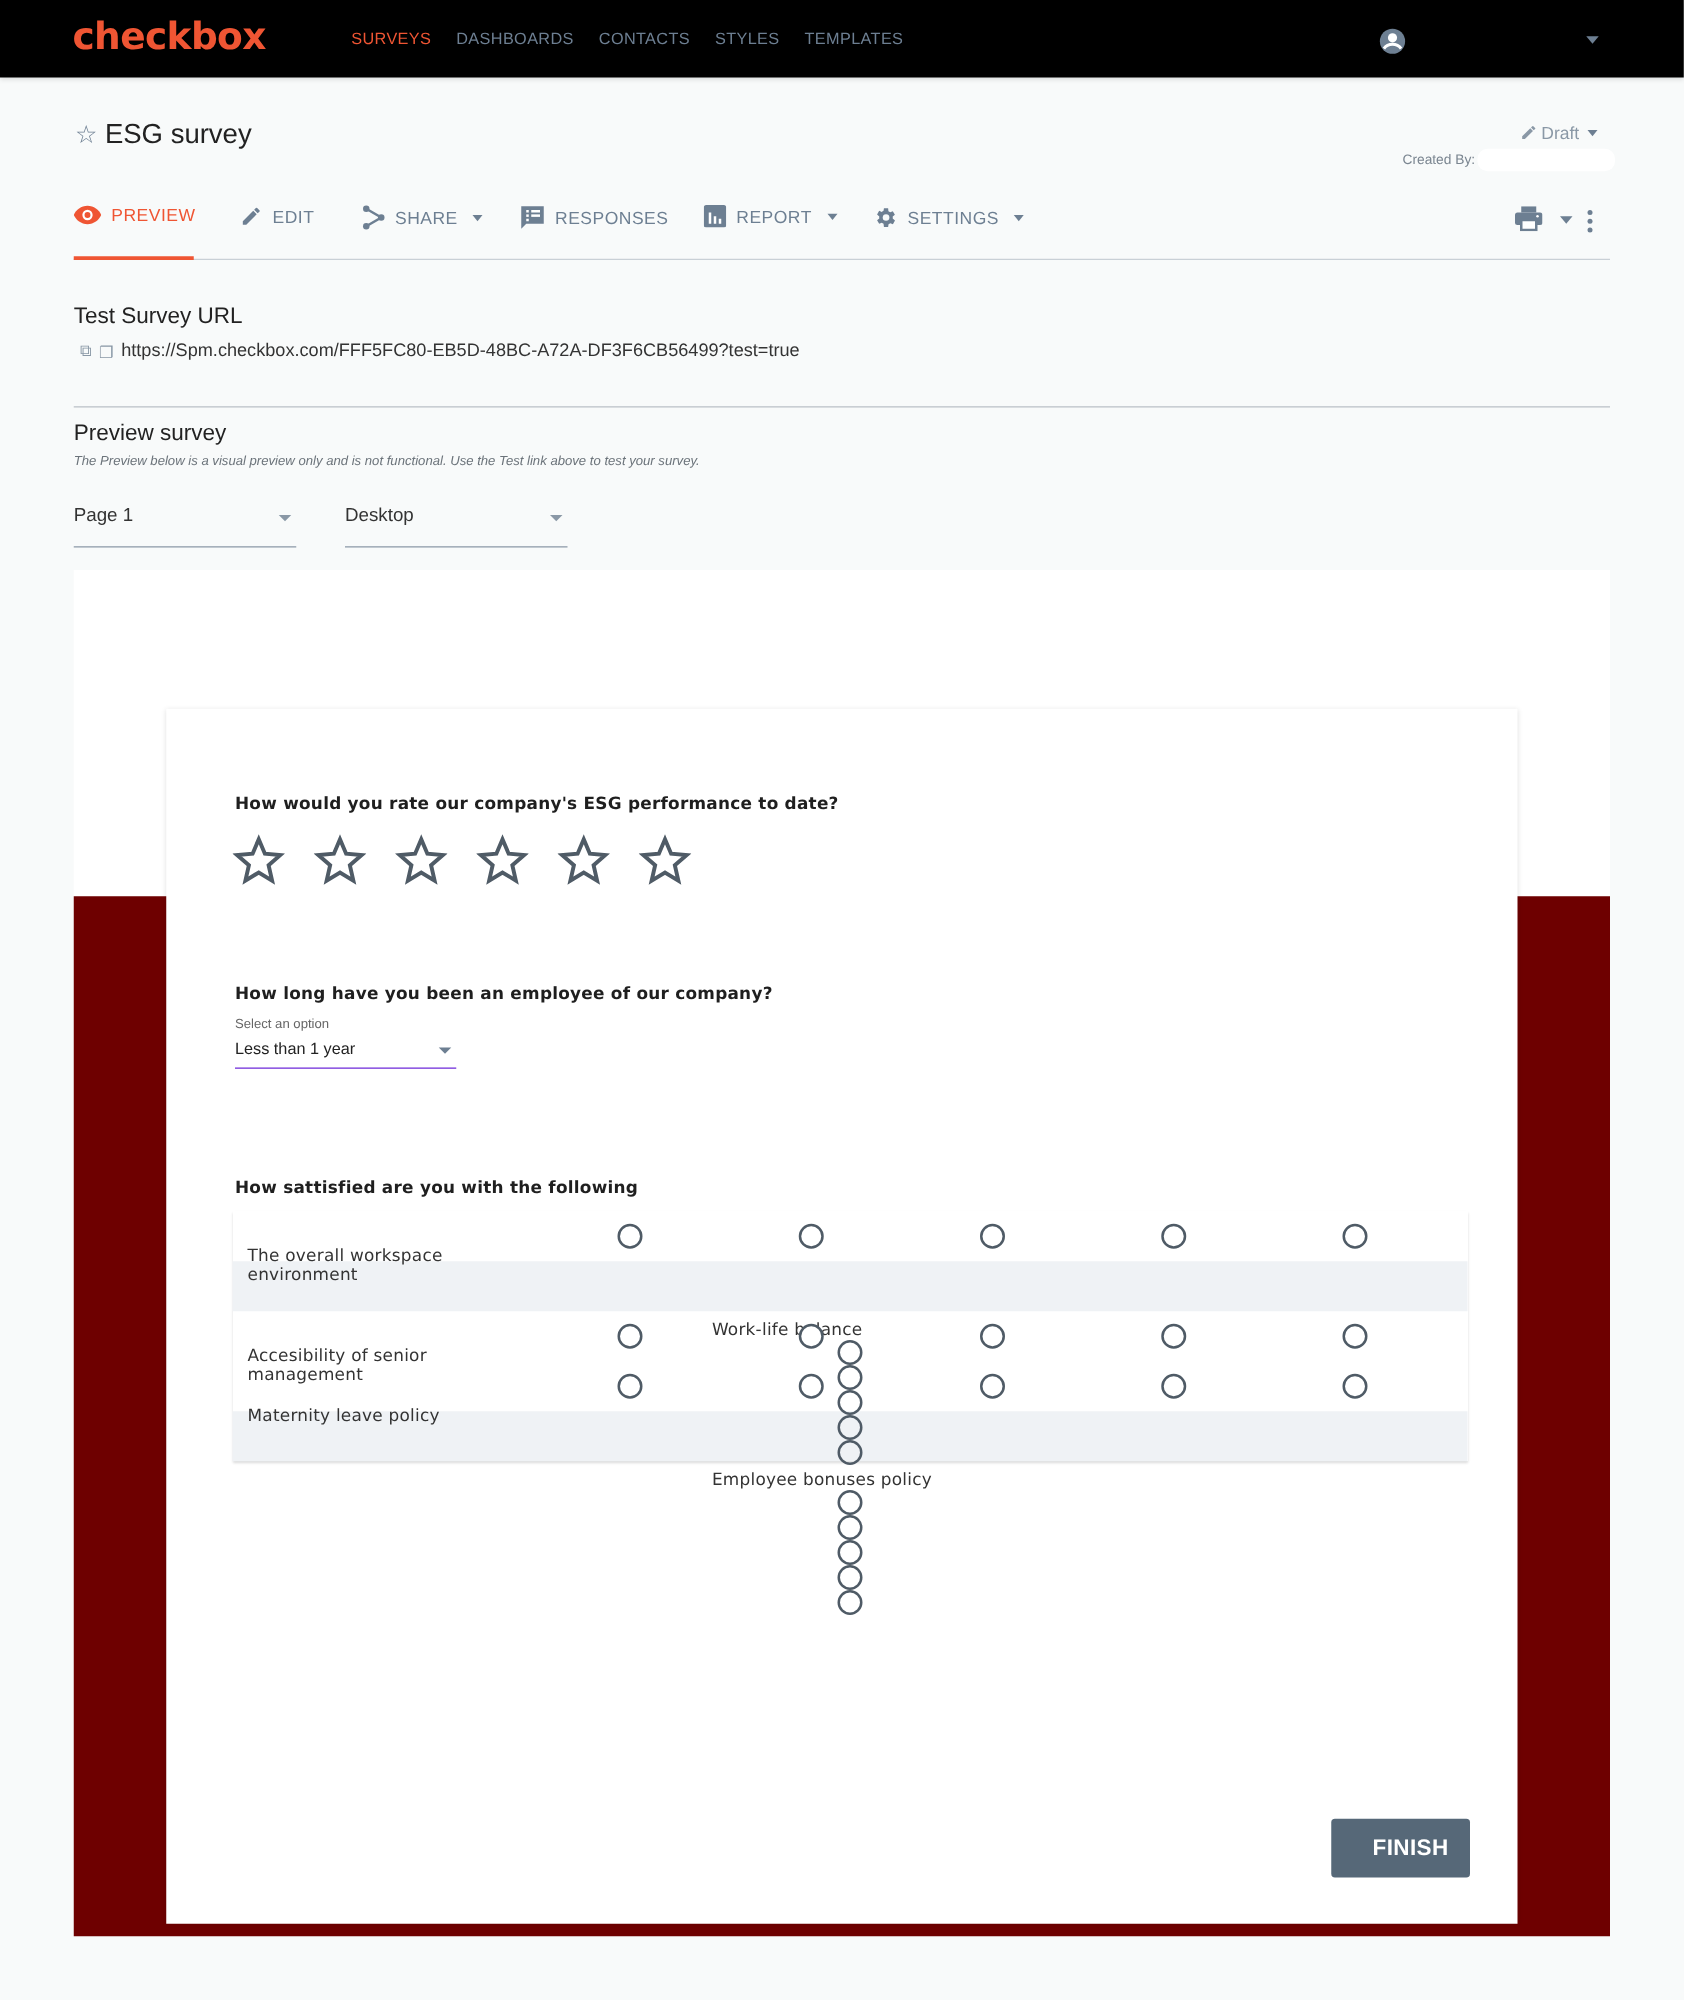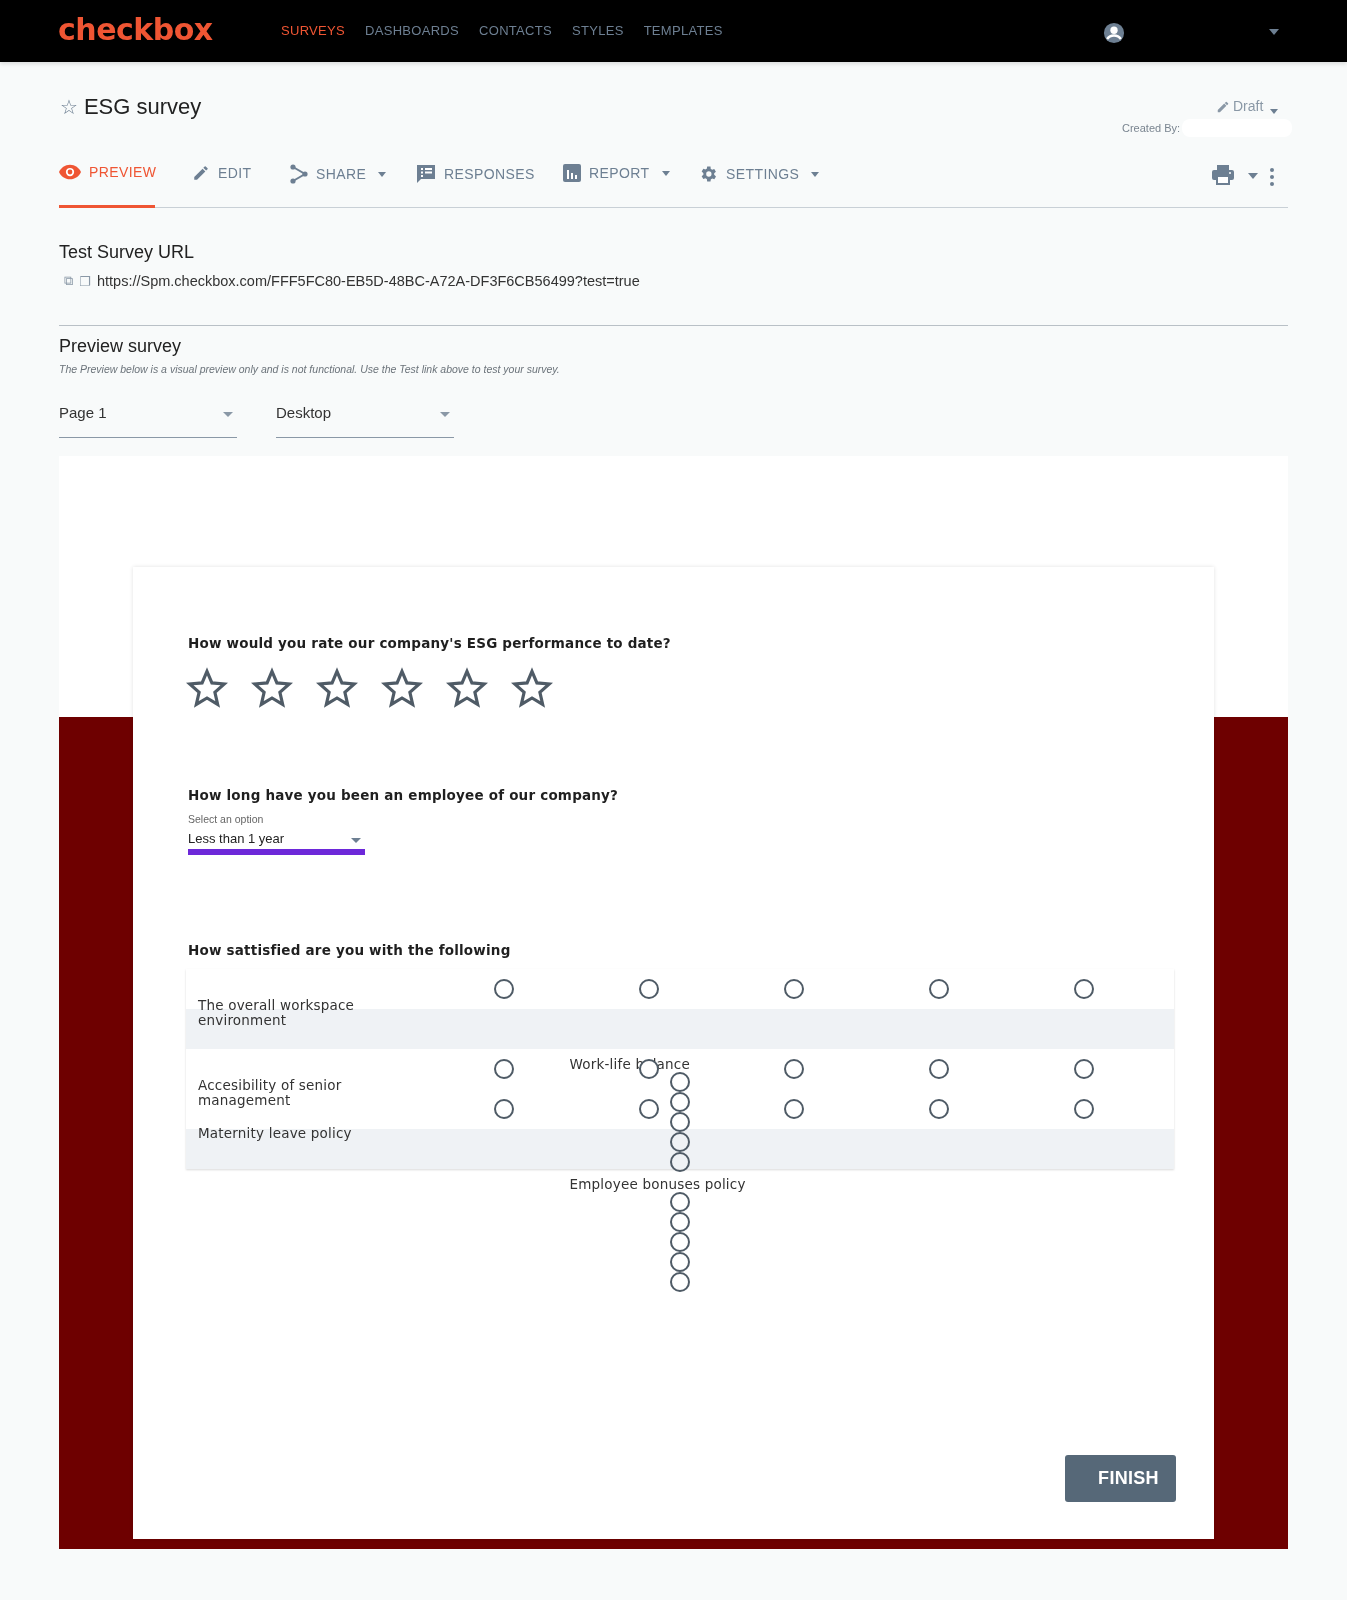--- a/index.html
+++ b/index.html
@@ -11,21 +11,21 @@
   .nav { position: absolute; left: 281px; top: 23px; display: flex; gap: 20px; }
   .nav-item { font-size: 13px; letter-spacing: 0.3px; color: #6d7f92; cursor: pointer; }
   .nav-item.active { color: #ef5533; }
   .user-icon { position: absolute; left: 1103px; top: 22px; width: 22px; height: 22px; }
   .user-caret { position: absolute; left: 1269px; top: 29px; width: 0; height: 0; border-left: 5px solid transparent; border-right: 5px solid transparent; border-top: 6px solid #6d7f92; }
 
   
   .title-row { position: absolute; left: 60px; top: 94px; display: flex; align-items: center; gap: 6px; }
   .title-star { font-size: 20px; color: #6d7f92; }
   .page-title { font-size: 22px; color: #222; }
-  .draft { position: absolute; left: 1216px; top: 98px; font-size: 14px; color: #8a98a6; display: flex; align-items: flex-end; gap: 3px; cursor: pointer; }
+  .draft { position: absolute; left: 1216px; top: 98px; font-size: 14px; color: #8a98a6; display: flex; align-items: center; gap: 3px; cursor: pointer; }
   .caret-sm { display: inline-block; width: 0; height: 0; border-left: 4px solid transparent; border-right: 4px solid transparent; border-top: 5px solid #6d7f92; margin-left: 4px; }
   .created-by { position: absolute; left: 1122px; top: 122px; font-size: 11px; color: #7a8590; }
   .created-blur { position: absolute; left: 1182px; top: 119px; width: 110px; height: 18px; background: #fff; border-radius: 8px; }
 
   
   .tabs { position: absolute; left: 59px; top: 158px; width: 1229px; height: 50px; border-bottom: 1px solid #c9d0d6; }
   .tab { position: absolute; top: 6px; display: flex; align-items: center; gap: 8px; font-size: 14px; letter-spacing: 0.4px; color: #6d7f92; cursor: pointer; justify-content: flex-end; }
   .tab.active { color: #ef5533; }
   .tab-underline { position: absolute; left: 0; bottom: -1px; width: 96px; height: 3px; background: #ef5533; }
   .tab svg { display: block; }
@@ -48,21 +48,21 @@
   
   .canvas { position: absolute; left: 59px; top: 456px; width: 1229px; height: 1093px; background: #fff; }
   .maroon { position: absolute; left: 59px; top: 717px; width: 1229px; height: 832px; background: #6e0000; }
   .card { position: absolute; left: 133px; top: 567px; width: 1081px; height: 972px; background: #fff; box-shadow: 0 0 4px rgba(0,0,0,0.12); }
 
   .q-title { position: absolute; left: 55px; font-family: "DejaVu Sans", sans-serif; font-weight: bold; font-size: 13.5px; color: #1f1f1f; letter-spacing: 0.2px; }
   .stars { position: absolute; left: 53px; top: 100px; display: flex; gap: 23px; }
   .star { width: 42px; height: 42px; cursor: pointer; }
 
   .sel-label { position: absolute; left: 55px; top: 246px; font-size: 10.5px; color: #666; }
-  .emp-select { position: absolute; left: 55px; top: 264px; width: 177px; height: 24px; border-bottom: 6px solid #6d28d9; font-size: 13px; color: #222; cursor: pointer; }
+  .emp-select { position: absolute; left: 55px; top: 264px; width: 177px; height: 24px; border-bottom: 1px solid #6d28d9; font-size: 13px; color: #222; cursor: pointer; }
   .emp-select .caret { position: absolute; right: 4px; top: 7px; width: 0; height: 0; border-left: 5px solid transparent; border-right: 5px solid transparent; border-top: 5px solid #6d7f92; }
 
   
   .matrix { position: absolute; left: 53px; top: 402px; width: 988px; box-shadow: 0 1px 2px rgba(0,0,0,0.15); font-family: "DejaVu Sans", sans-serif; }
   .mx-head { display: flex; height: 86px; background: #d0d7dd; align-items: center; }
   .mx-head .lbl { width: 245px; }
   .mx-head .col { width: 145px; text-align: center; font-size: 13.5px; font-weight: bold; color: #222; line-height: 15px; letter-spacing: 0.2px; }
   .mx-row { display: flex; align-items: center; height: 40px; }
   .mx-row.alt { background: #eff2f5; flex-direction: column; }
   .mx-row .lbl { width: 245px; padding-left: 12px; font-size: 13.5px; color: #333; line-height: 15px; letter-spacing: 0.2px; margin-top: 48px; }

